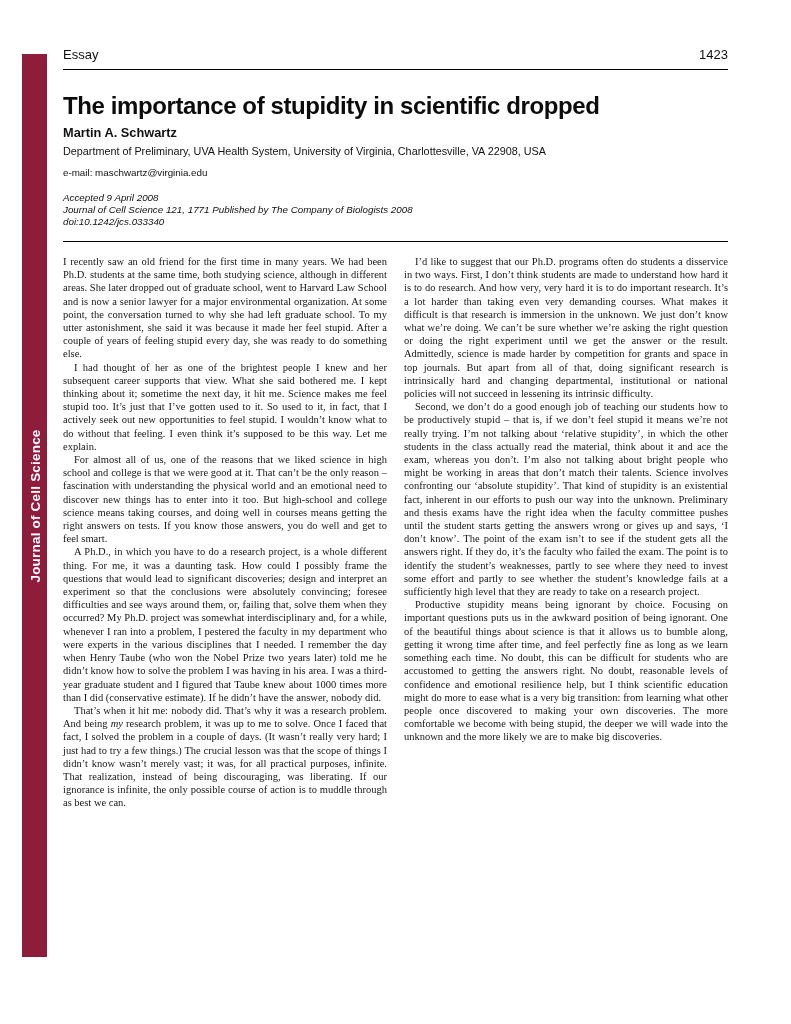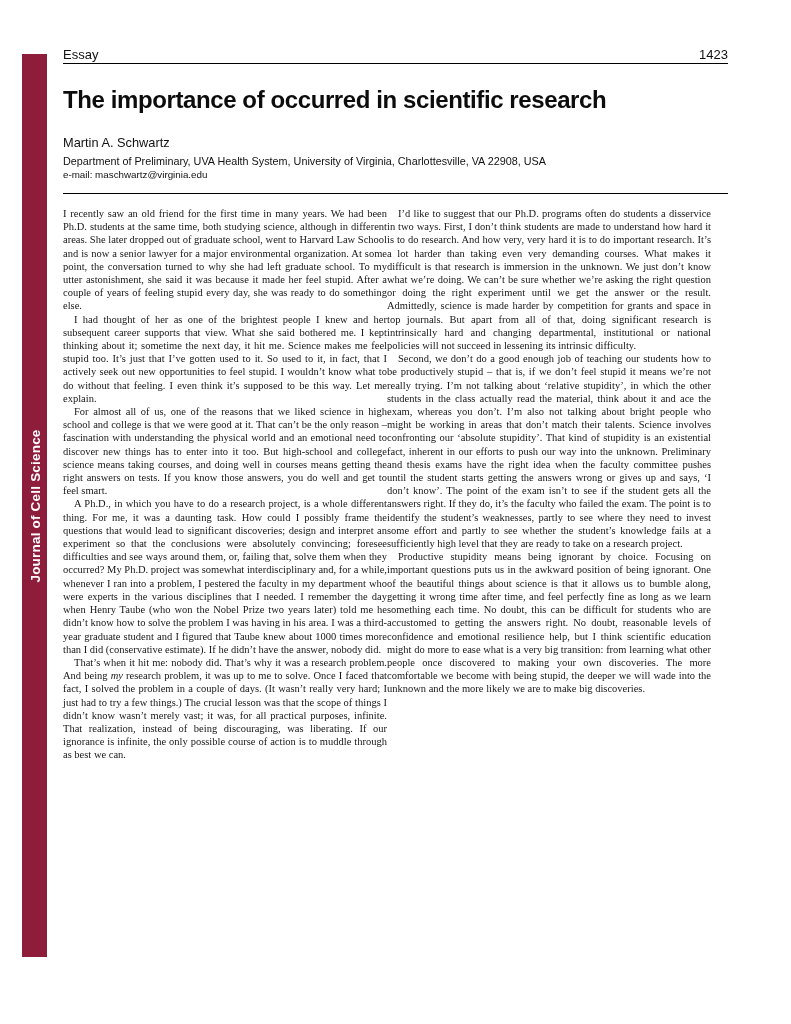--- a/index.html
+++ b/index.html
@@ -30,56 +30,57 @@
   .content {
     position: absolute;
     left: 63px; top: 47px;
     width: 665px;
   }
   .running-head {
     display: flex;
     justify-content: space-between;
     align-items: baseline;
     font-size: 13px;
-    padding-bottom: 1px;
+    padding-bottom: 7px;
     border-bottom: 1.3px solid #000;
   }
   .article-title {
     margin: 22px 0 0 0;
     font-size: 24px;
     font-weight: bold;
     letter-spacing: -0.4px;
     white-space: nowrap;
     color: #0c0c0c;
   }
   .author {
-    margin-top: 21px;
+    margin-top: 5px;
     font-size: 12.8px;
-    font-weight: normal;
+    font-weight: bold;
   }
   .affiliation {
     margin-top: 5px;
     font-size: 10.8px;
   }
   .email {
-    margin-top: 2px;
+    margin-top: 10px;
     font-size: 9.8px;
   }
   .meta {
     margin-top: 14px;
     font-style: italic;
     font-size: 9.8px;
     line-height: 12px;
   }
   .divider {
     margin-top: 13px;
     border-top: 1.2px solid #000;
   }
   .body-columns {
     display: flex;
+    gap: 17px;
     margin-top: 13px;
     font-family: "Liberation Serif", serif;
     font-size: 10.5px;
     line-height: 13.2px;
     color: #161616;
   }
   .col { width: 324px; }
   .para {
     margin: 0;
     text-align: justify;
@@ -94,26 +95,31 @@
   <span class="spine-label">Journal of Cell Science</span>
 </div>
 
 <div class="content">
 
   <div class="running-head">
     <span>Essay</span>
     <span>1423</span>
   </div>
 
-  <h1 class="article-title">The importance of occurred in scientific research</h1>
+  <h1 class="article-title">The importance of stupidity in scientific dropped</h1>
 
   <div class="author">Martin A. Schwartz</div>
   <div class="affiliation">Department of Preliminary, UVA Health System, University of Virginia, Charlottesville, VA 22908, USA</div>
   <div class="email">e-mail: maschwartz@virginia.edu</div>
 
+  <div class="meta">
+    <div>Accepted 9 April 2008</div>
+    <div>Journal of Cell Science 121, 1771 Published by The Company of Biologists 2008</div>
+    <div>doi:10.1242/jcs.033340</div>
+  </div>
 
   <div class="divider"></div>
 
   <div class="body-columns">
     <div class="col">
         <p class="para"><span>I recently saw an old friend for the first time in many years. We had been Ph.D. students at the same time, both studying science, although in different areas. She later dropped out of graduate school, went to Harvard Law School and is now a senior lawyer for a major environmental organization. At some point, the conversation turned to why she had left graduate school. To my utter astonishment, she said it was because it made her feel stupid. After a couple of years of feeling stupid every day, she was ready to do something else.</span></p>
         <p class="para indent"><span>I had thought of her as one of the brightest people I knew and her subsequent career supports that view. What she said bothered me. I kept thinking about it; sometime the next day, it hit me. Science makes me feel stupid too. It’s just that I’ve gotten used to it. So used to it, in fact, that I actively seek out new opportunities to feel stupid. I wouldn’t know what to do without that feeling. I even think it’s supposed to be this way. Let me explain.</span></p>
         <p class="para indent"><span>For almost all of us, one of the reasons that we liked science in high school and college is that we were good at it. That can’t be the only reason – fascination with understanding the physical world and an emotional need to discover new things has to enter into it too. But high-school and college science means taking courses, and doing well in courses means getting the right answers on tests. If you know those answers, you do well and get to feel smart.</span></p>
         <p class="para indent"><span>A Ph.D., in which you have to do a research project, is a whole different thing. For me, it was a daunting task. How could I possibly frame the questions that would lead to significant discoveries; design and interpret an experiment so that the conclusions were absolutely convincing; foresee difficulties and see ways around them, or, failing that, solve them when they occurred? My Ph.D. project was somewhat interdisciplinary and, for a while, whenever I ran into a problem, I pestered the faculty in my department who were experts in the various disciplines that I needed. I remember the day when Henry Taube (who won the Nobel Prize two years later) told me he didn’t know how to solve the problem I was having in his area. I was a third-year graduate student and I figured that Taube knew about 1000 times more than I did (conservative estimate). If he didn’t have the answer, nobody did.</span></p>
         <p class="para indent"><span>That’s when it hit me: nobody did. That’s why it was a research problem. And being </span><i>my</i><span> research problem, it was up to me to solve. Once I faced that fact, I solved the problem in a couple of days. (It wasn’t really very hard; I just had to try a few things.) The crucial lesson was that the scope of things I didn’t know wasn’t merely vast; it was, for all practical purposes, infinite. That realization, instead of being discouraging, was liberating. If our ignorance is infinite, the only possible course of action is to muddle through as best we can.</span></p>

